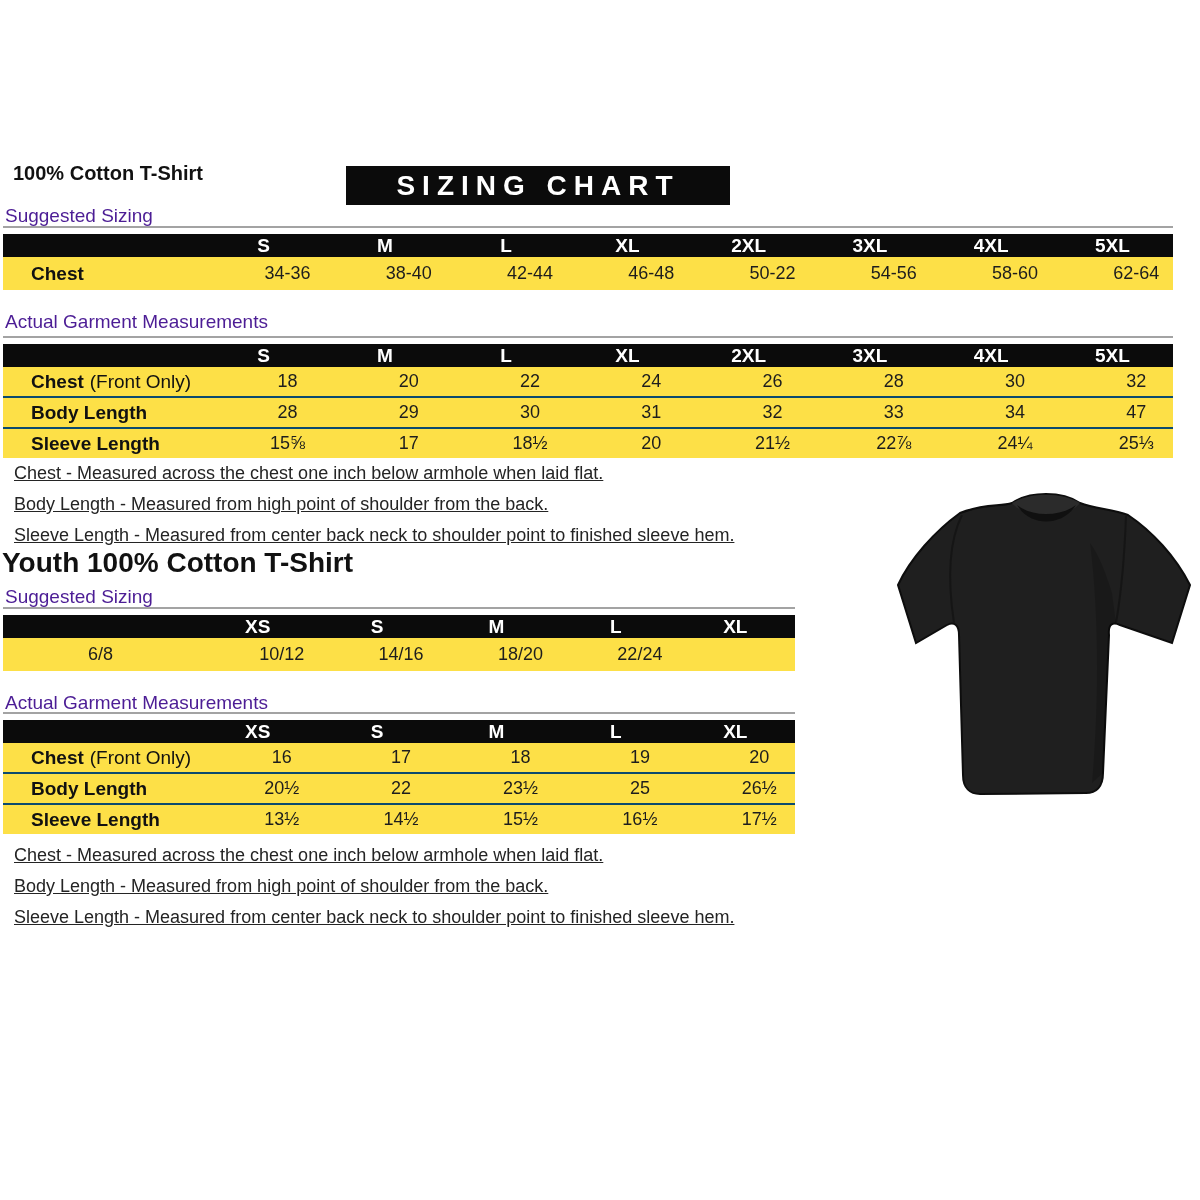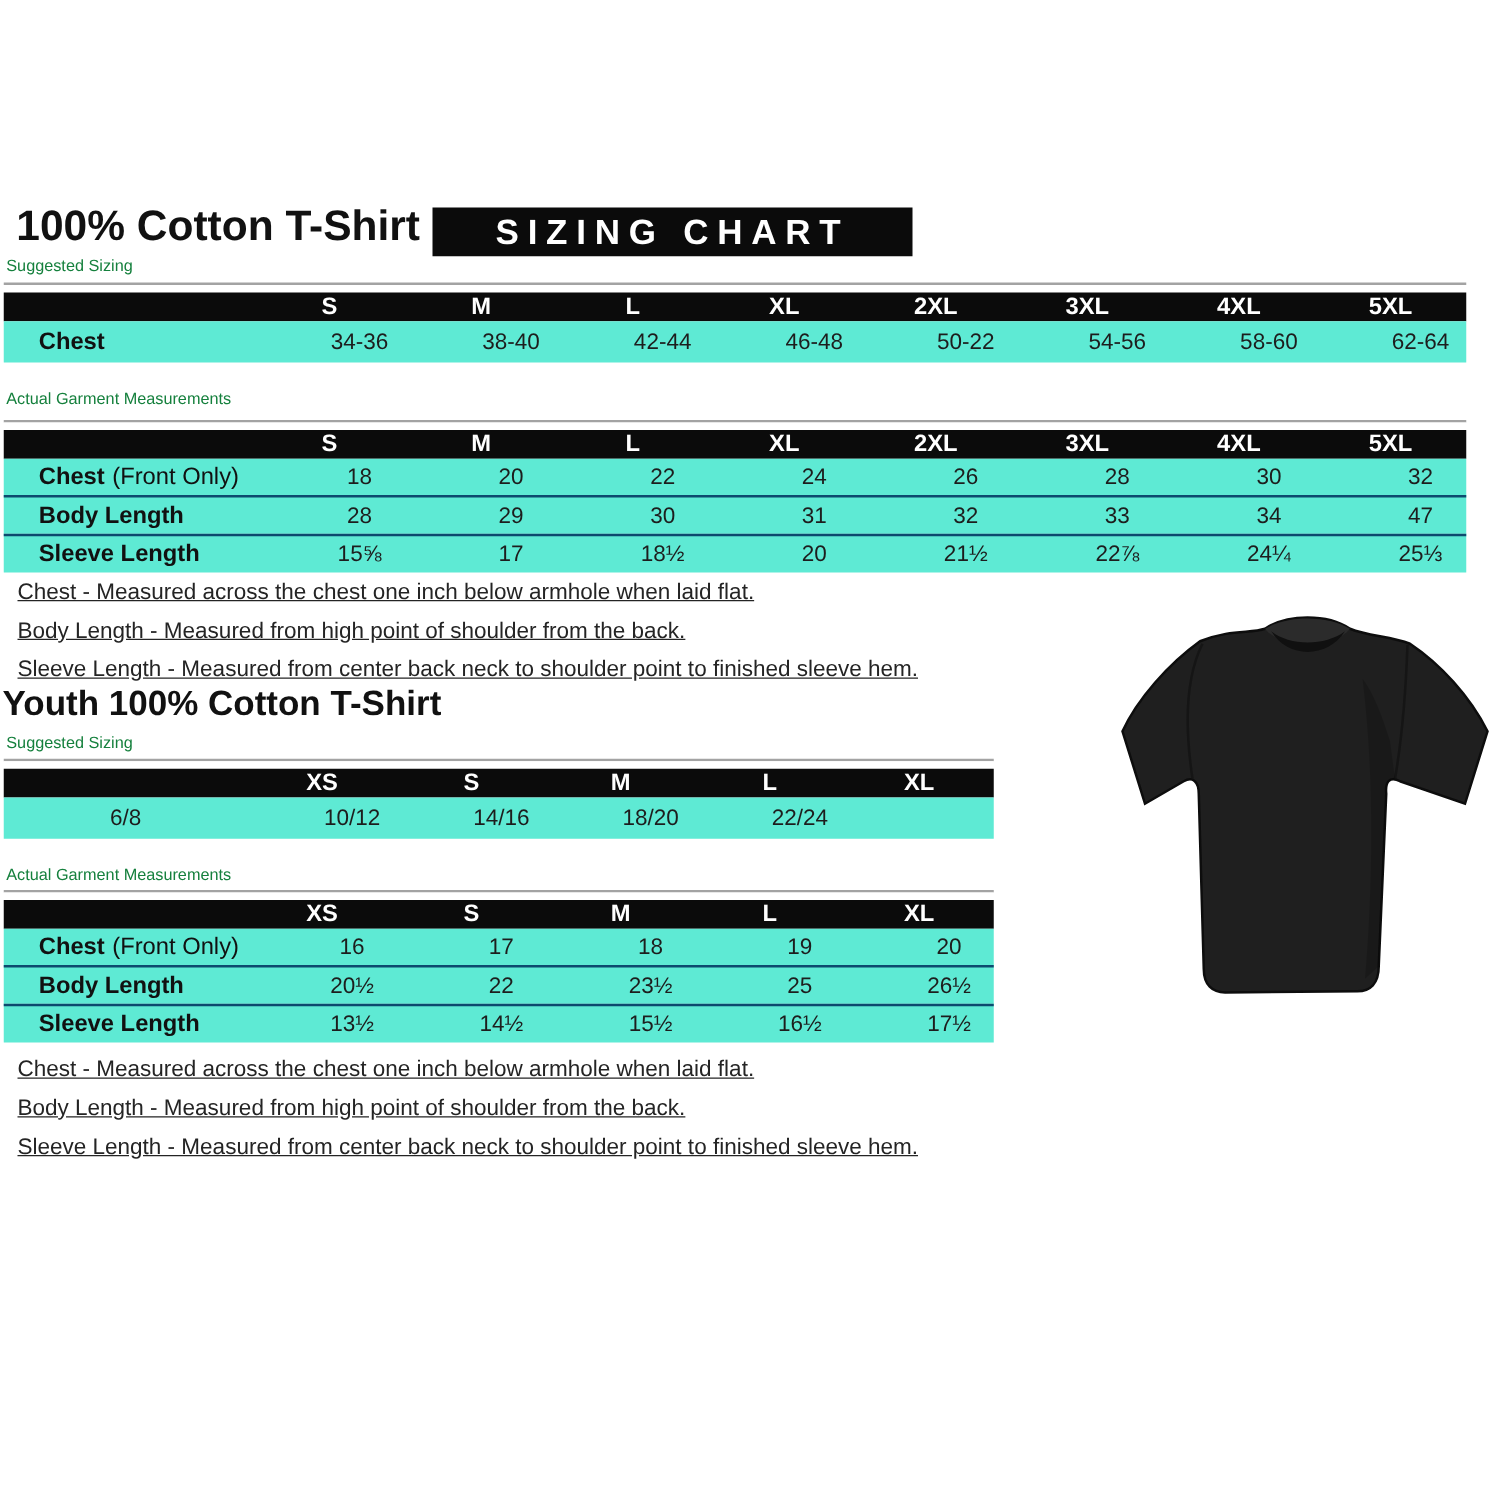--- a/index.html
+++ b/index.html
@@ -2,37 +2,37 @@
 <html><head>
 <meta charset="utf-8">
 <style>
   html,body { margin:0; padding:0; background:#fff; }
   #stage {
     position:relative; width:1200px; height:1200px; background:#ffffff;
     font-family:"Liberation Sans", sans-serif; color:#1a1a1a; overflow:hidden;
   }
   .abs { position:absolute; }
 
-  .main-title { font-size:34px; font-weight:700; color:#111; white-space:nowrap; }
+  .main-title { font-size:20px; font-weight:700; color:#111; white-space:nowrap; }
   .banner {
     display:flex; align-items:center; justify-content:center;
     background:#0b0b0b; color:#fff; font-weight:700; font-size:28px; letter-spacing:7px;
     white-space:nowrap;
   }
-  .section-heading { font-size:13px; color:#15803d; white-space:nowrap; }
+  .section-heading { font-size:19px; color:#4c1d95; white-space:nowrap; }
   .youth-title { font-size:28px; font-weight:700; color:#111; white-space:nowrap; }
 
   .tbl { border-top:2px solid #a3a3a3; }
   .tbl .trow { display:grid; }
   .tbl .thead { background:#0b0b0b; color:#fff; height:23px; }
   .tbl .th {
     display:flex; align-items:center; justify-content:center;
     font-weight:700; font-size:19px;
   }
-  .tbl .tbody { background:#5eead4;gap:48px; }
+  .tbl .tbody { background:#fde047;gap:48px; }
   .tbl.rows-tall .tbody { height:33px; }
   .tbl.rows-reg  .tbody { height:29px; }
   .tbl.dark-sep .tbody + .tbody { border-top:2px solid #0c4a6e; }
   .tbl .tlabel {
     display:flex; align-items:center; padding-left:28px;
     font-size:19px; color:#111; white-space:nowrap;
   }
   .tbl .tlabel b { font-weight:700; margin-right:6px; }
   .tbl .tlabel .suffix { font-weight:400; }
   .tbl .td {

